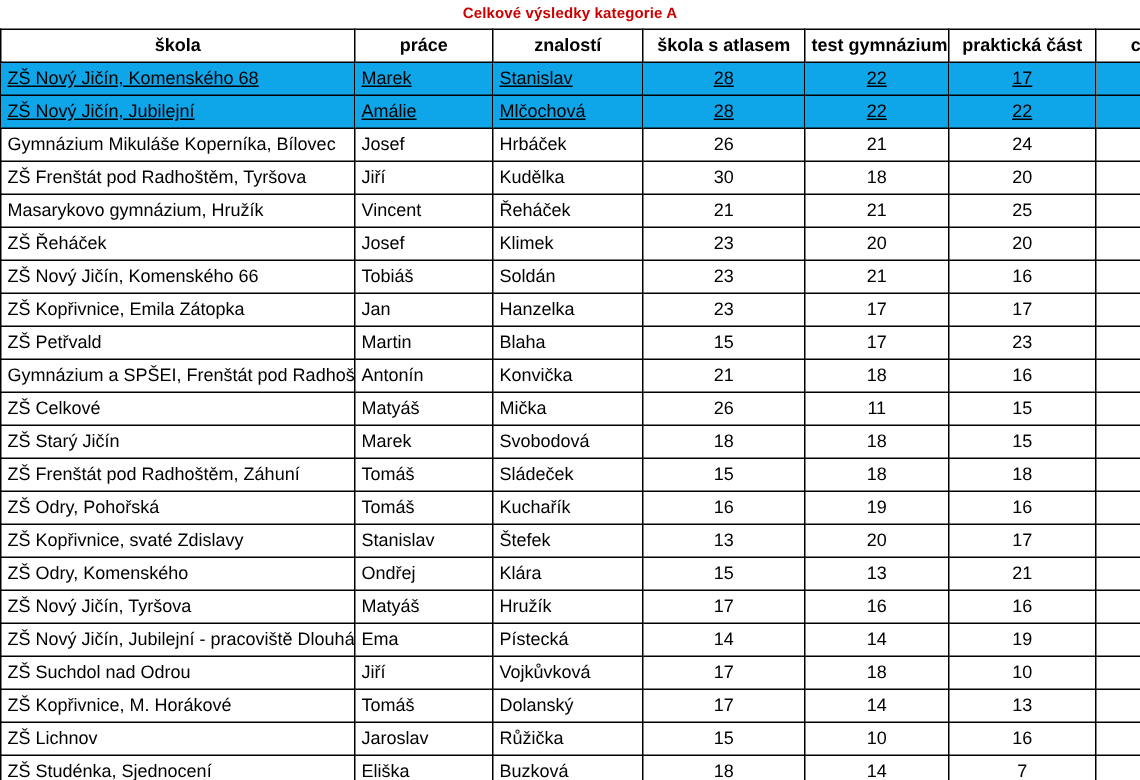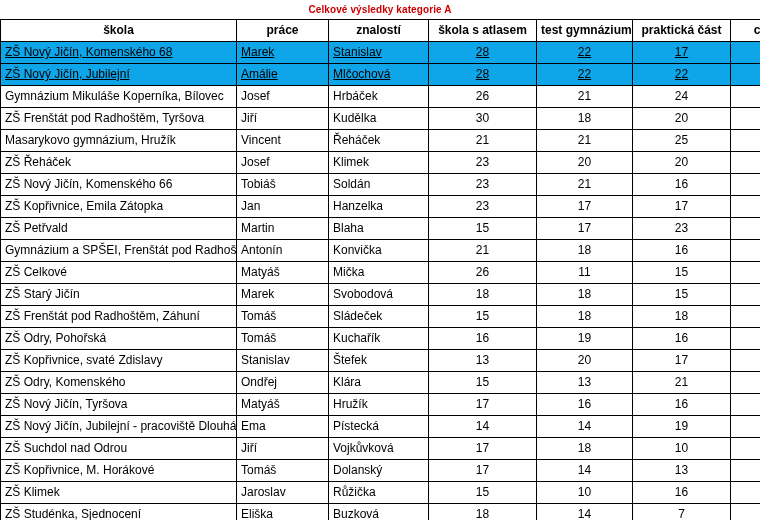--- a/index.html
+++ b/index.html
@@ -270,21 +270,21 @@
         <tr>
           <td>ZŠ Kopřivnice, M. Horákové</td>
           <td>Tomáš</td>
           <td>Dolanský</td>
           <td class="num">17</td>
           <td class="num">14</td>
           <td class="num">13</td>
           <td class="num"></td>
         </tr>
         <tr>
-          <td>ZŠ Klimek</td>
+          <td>ZŠ Lichnov</td>
           <td>Jaroslav</td>
           <td>Růžička</td>
           <td class="num">15</td>
           <td class="num">10</td>
           <td class="num">16</td>
           <td class="num"></td>
         </tr>
         <tr>
           <td>ZŠ Studénka, Sjednocení</td>
           <td>Eliška</td>

